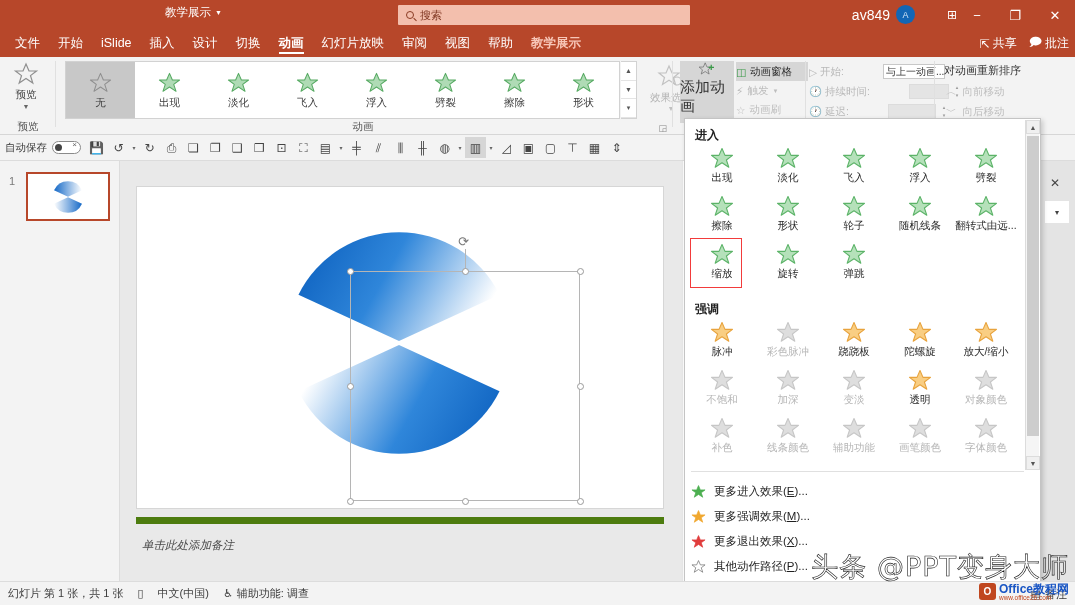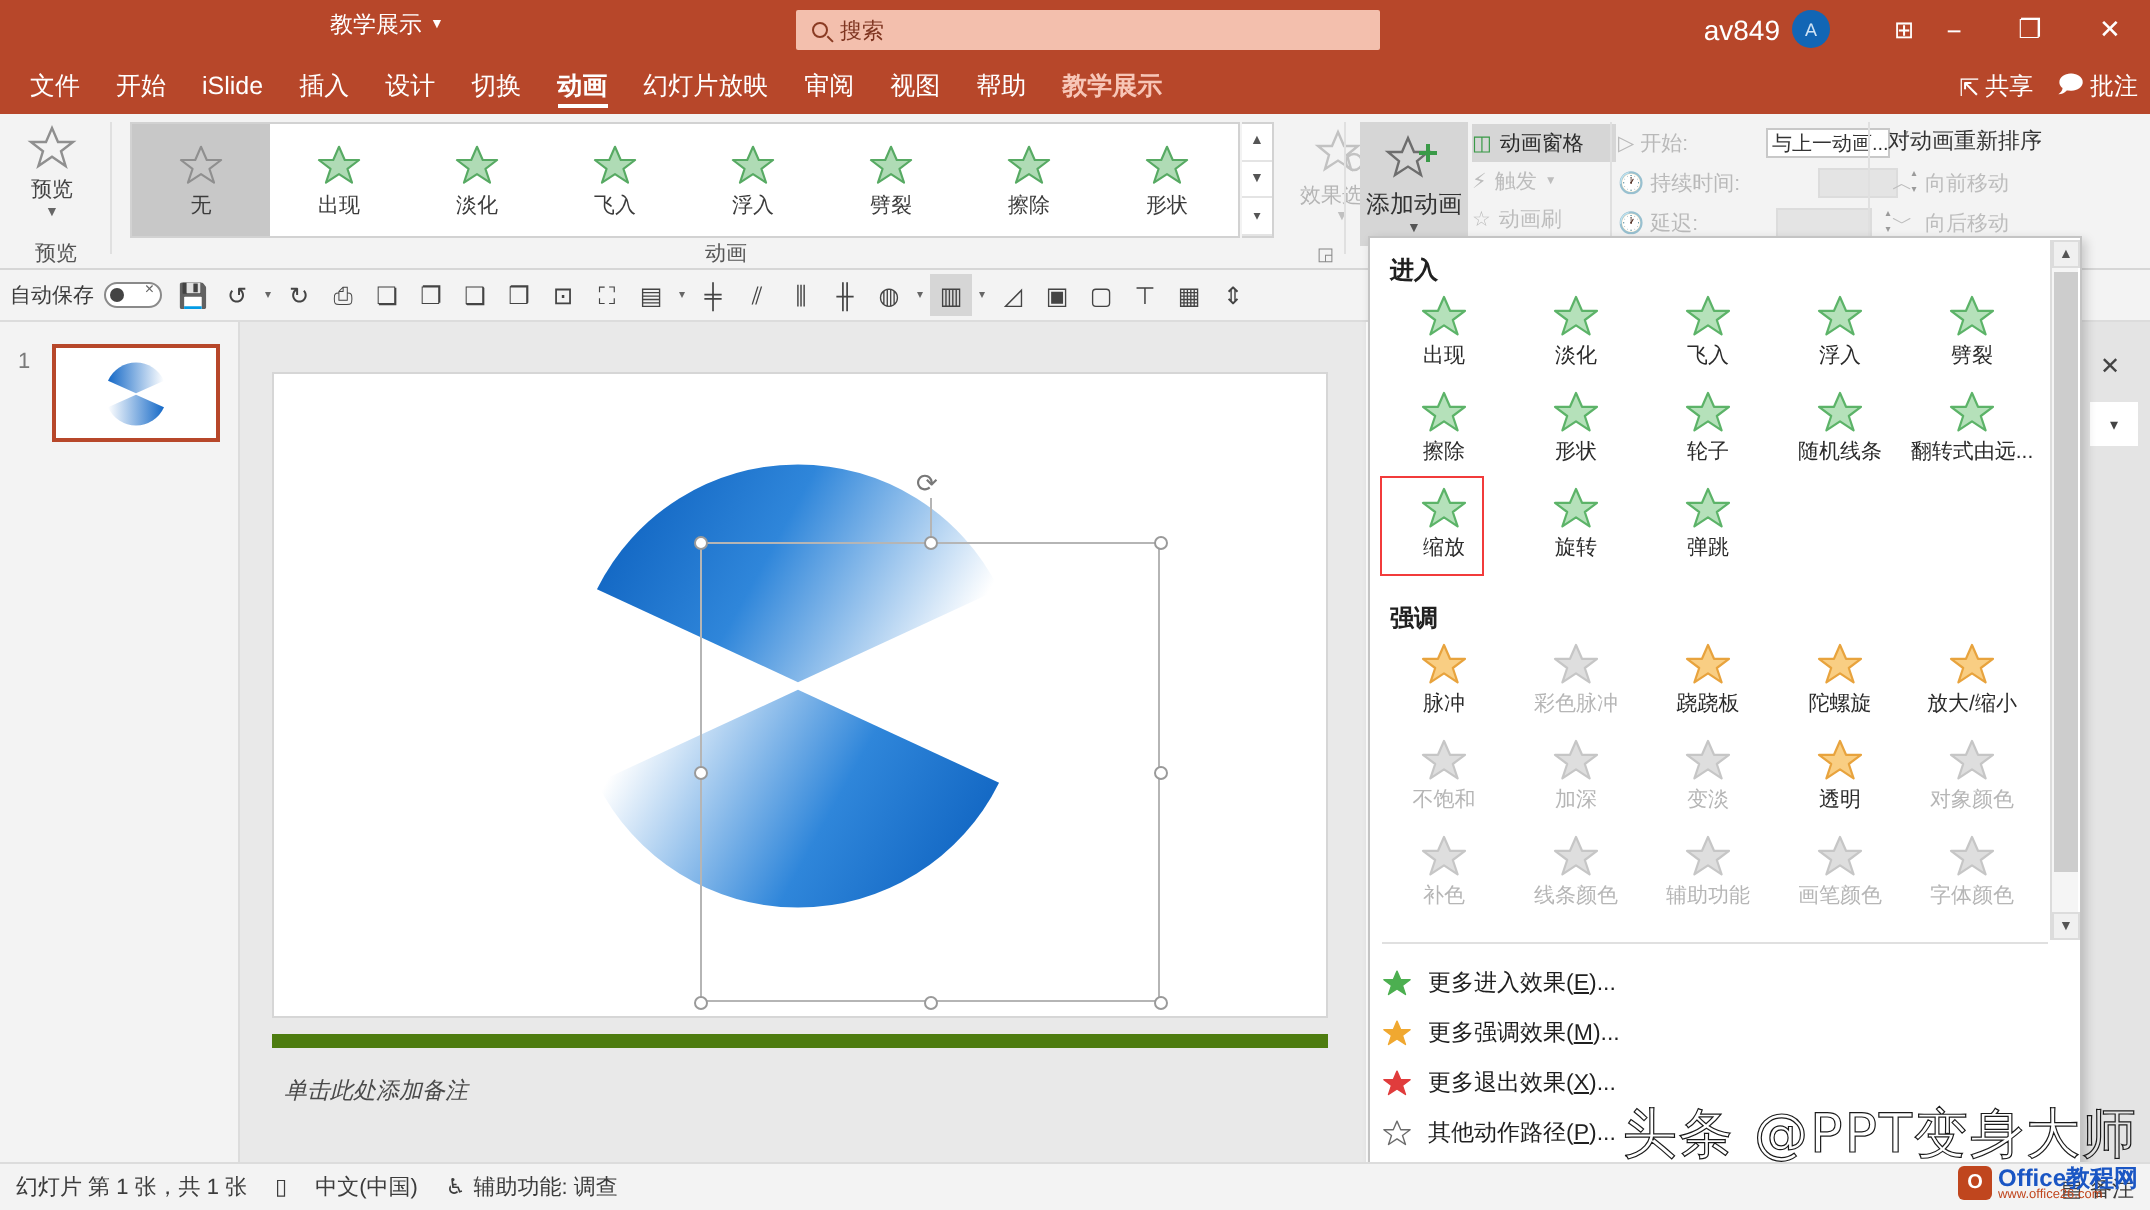--- a/index.html
+++ b/index.html
@@ -129,21 +129,21 @@
     position:absolute; right:6px; bottom:2px; font-size:9px; color:#8a8a8a;
   }
 
   
   .g-adv { left:676px; width:130px; }
   .addanim {
     position:absolute; left:4px; top:4px; width:54px; height:62px;
     background:#d6d6d6;
     display:flex;flex-direction:column;align-items:center;justify-content:center;gap:0px;
   }
-  .addanim .lbl { font-size:12px; color:#333; }
+  .addanim .lbl { font-size:15px; color:#333; }
   .addanim .car { font-size:7px; color:#555; }
   .advrows { position:absolute; left:60px; top:5px; width:72px; }
   .advrow {
     height:19px; display:flex; align-items:center; gap:4px; font-size:10.5px;
     color:#bdbdbd; white-space:nowrap;
   }
   .advrow.on { color:#2b2b2b; background:#d6d6d6; padding-right:2px; }
 
   
   .g-time { left:805px; width:130px; }

